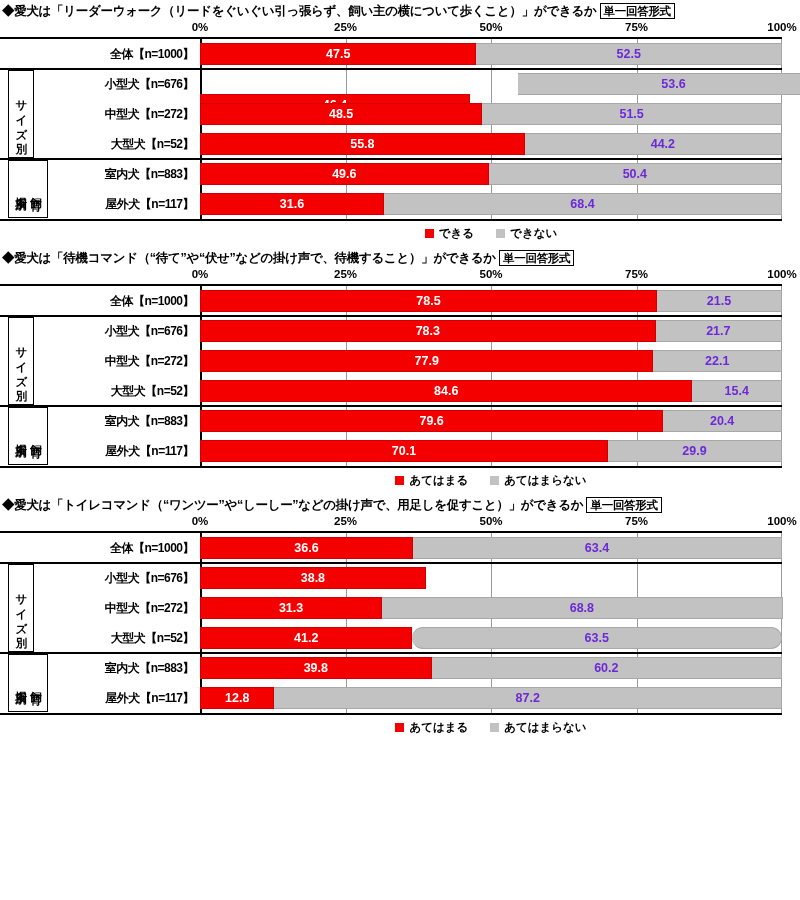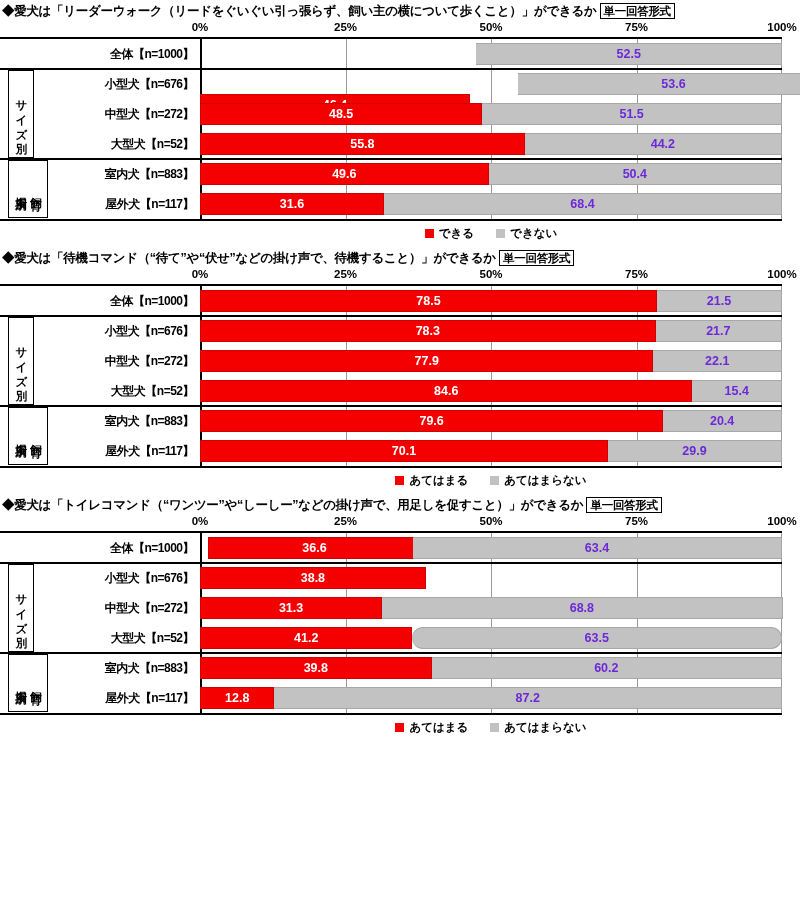--- a/index.html
+++ b/index.html
@@ -183,20 +183,21 @@
         <div class="grid">
           <div class="gridline" style="left: calc(0% + 0px); background: rgb(0, 0, 0); width: 2px;"></div>
           <div class="gridline" style="left: calc(25% + 0px);"></div>
           <div class="gridline" style="left: calc(50% + 0px);"></div>
           <div class="gridline" style="left: calc(75% + 0px);"></div>
           <div class="gridline" style="left: calc(100% - 1px);"></div>
         </div>
         <div class="row">
           <div class="row-label">全体【n=1000】</div>
           <div class="bars">
+            <div class="bar-seg seg-yes" style="width: 47.5%;">47.5</div>
             <div class="bar-seg seg-no" style="left: 47.5%; width: 52.5%;">52.5</div>
           </div>
         </div>
         <div class="sep" style="top: 29px;"></div>
         <div class="row">
           <div class="row-label">小型犬【n=676】</div>
           <div class="bars">
             <div class="bar-seg seg-yes" style="width: 46.4%; margin-top: 21px;">46.4</div>
             <div class="bar-seg seg-no" style="left: 46.4%; width: 53.6%; margin-left: 48px;">53.6</div>
           </div>
@@ -342,21 +343,21 @@
         <div class="grid">
           <div class="gridline" style="left: calc(0% + 0px); background: rgb(0, 0, 0); width: 2px;"></div>
           <div class="gridline" style="left: calc(25% + 0px);"></div>
           <div class="gridline" style="left: calc(50% + 0px);"></div>
           <div class="gridline" style="left: calc(75% + 0px);"></div>
           <div class="gridline" style="left: calc(100% - 1px);"></div>
         </div>
         <div class="row">
           <div class="row-label">全体【n=1000】</div>
           <div class="bars">
-            <div class="bar-seg seg-yes" style="width: 36.6%; margin-left: 8px;">36.6</div>
+            <div class="bar-seg seg-yes" style="width: 36.6%;">36.6</div>
             <div class="bar-seg seg-no" style="left: 36.6%; width: 63.4%;">63.4</div>
           </div>
         </div>
         <div class="sep" style="top: 29px;"></div>
         <div class="row">
           <div class="row-label">小型犬【n=676】</div>
           <div class="bars">
             <div class="bar-seg seg-yes" style="width: 38.8%;">38.8</div>
           </div>
         </div>

